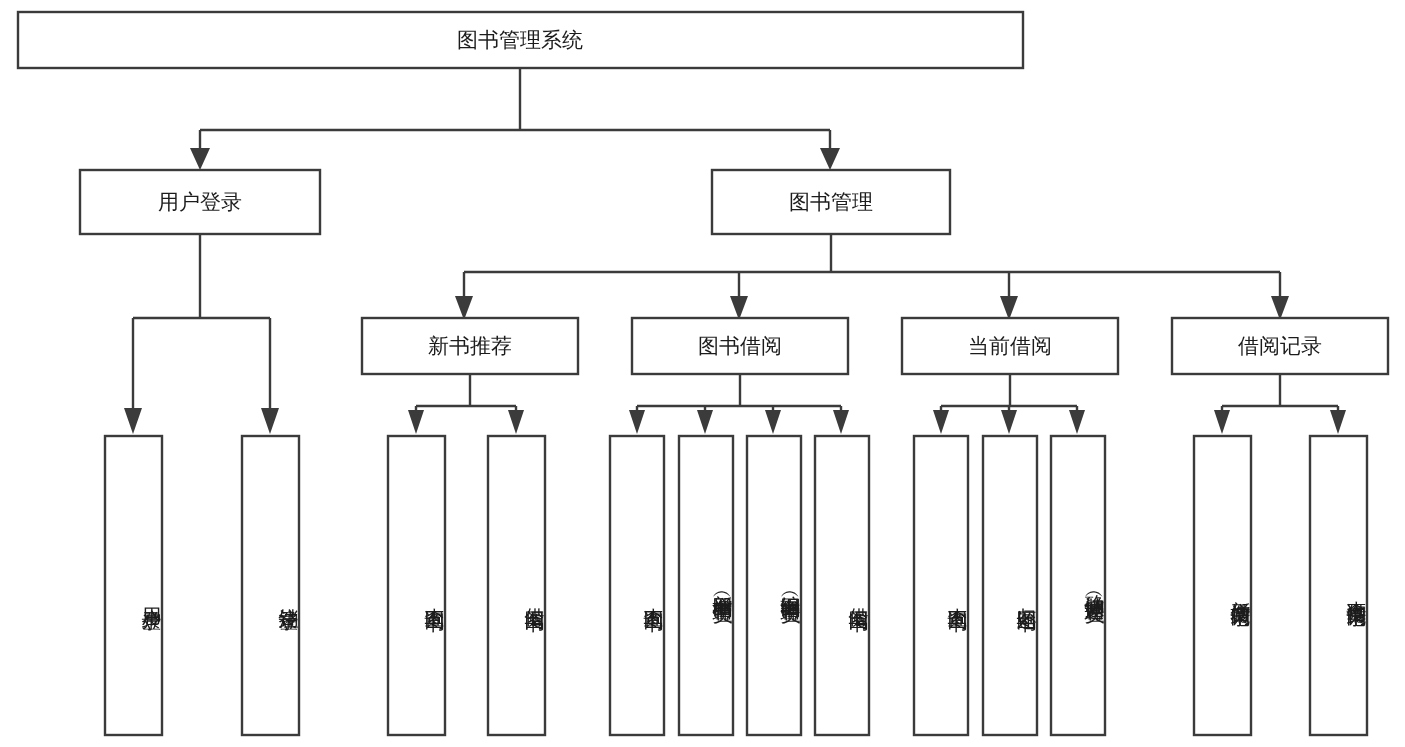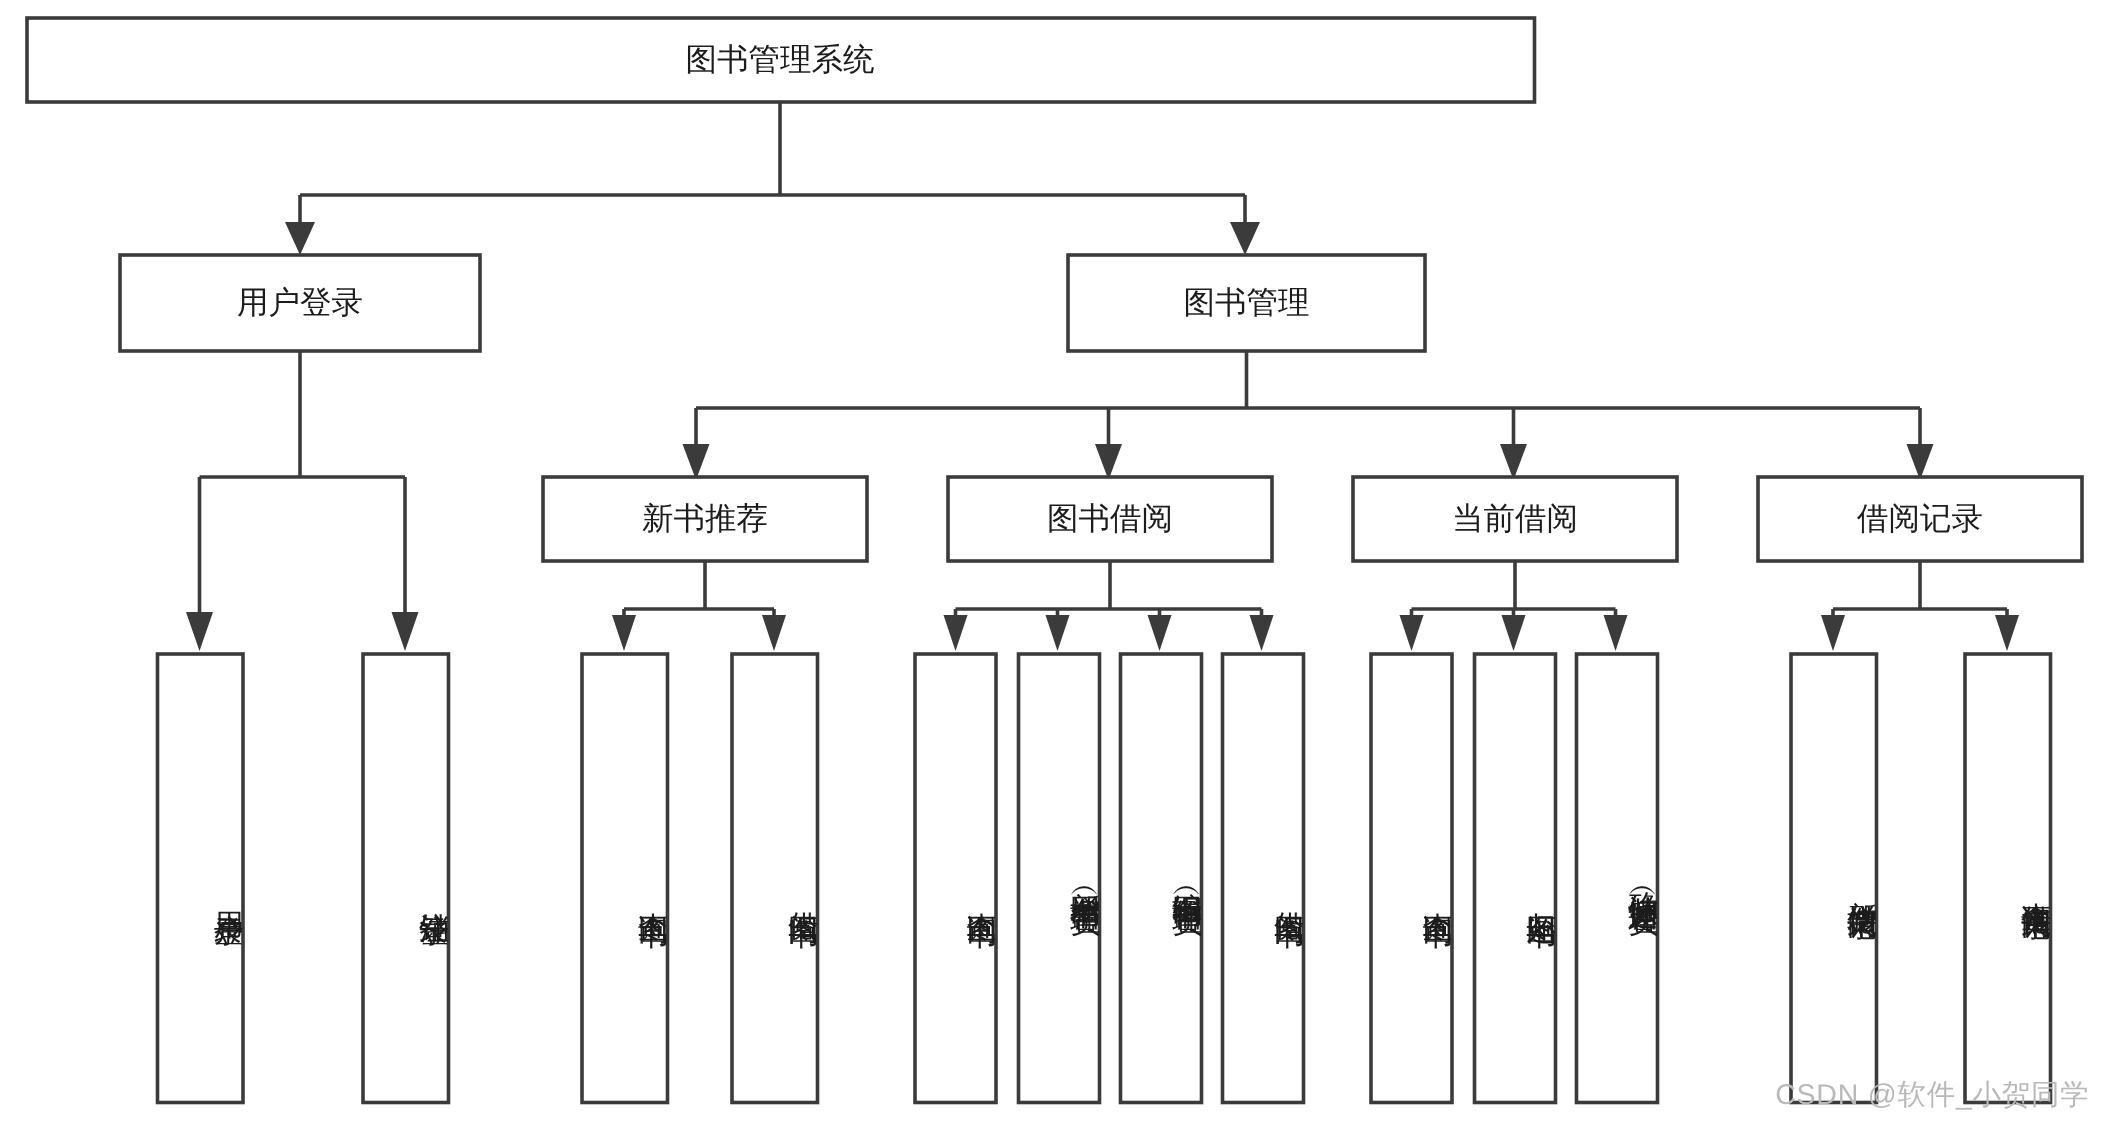--- a/index.html
+++ b/index.html
@@ -196,15 +196,14 @@
   <div class="node-label-v" style="left:747px; top:442px; width:54px; height:288px;">编辑图书（管理员）</div>
   <div class="node-label-v" style="left:815px; top:470px; width:54px; height:250px;">借阅图书</div>
 
   <div class="node-label-v" style="left:914px; top:470px; width:54px; height:250px;">查询图书</div>
   <div class="node-label-v" style="left:983px; top:470px; width:54px; height:250px;">归还图书</div>
   <div class="node-label-v" style="left:1051px; top:442px; width:54px; height:288px;">确认归还（管理员）</div>
 
   <div class="node-label-v" style="left:1194px; top:452px; width:57px; height:275px;">新增借阅记录</div>
   <div class="node-label-v" style="left:1310px; top:452px; width:57px; height:275px;">查询借阅记录</div>
 
-  <div class="watermark">CSDN @软件_小贺同学</div>
 
 </div>
 
 </body></html>

